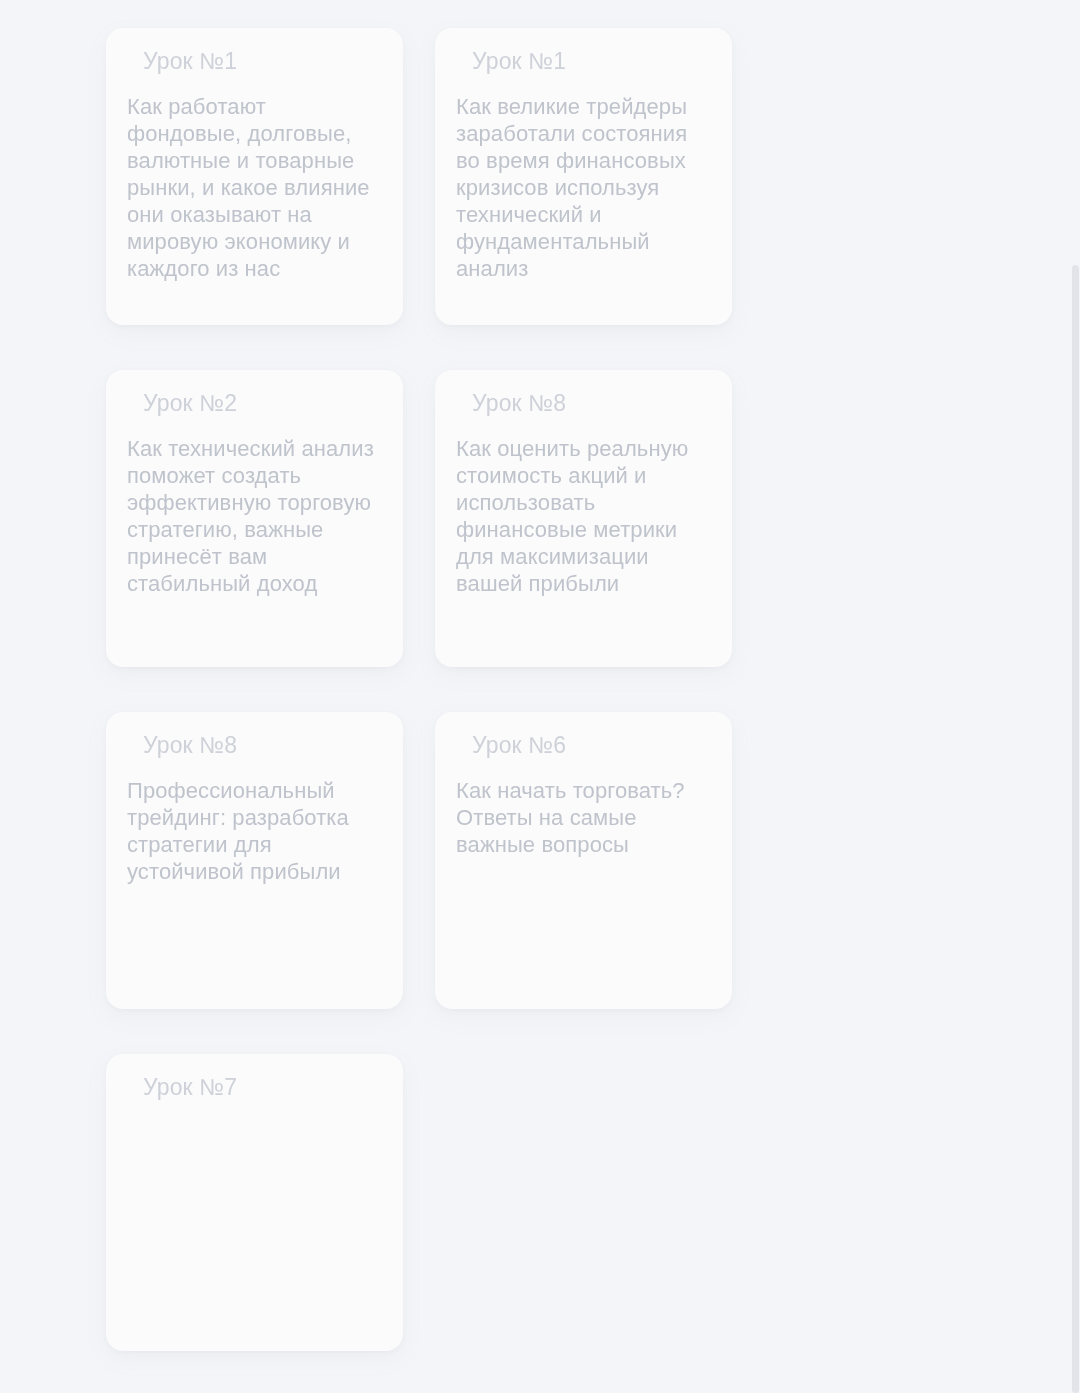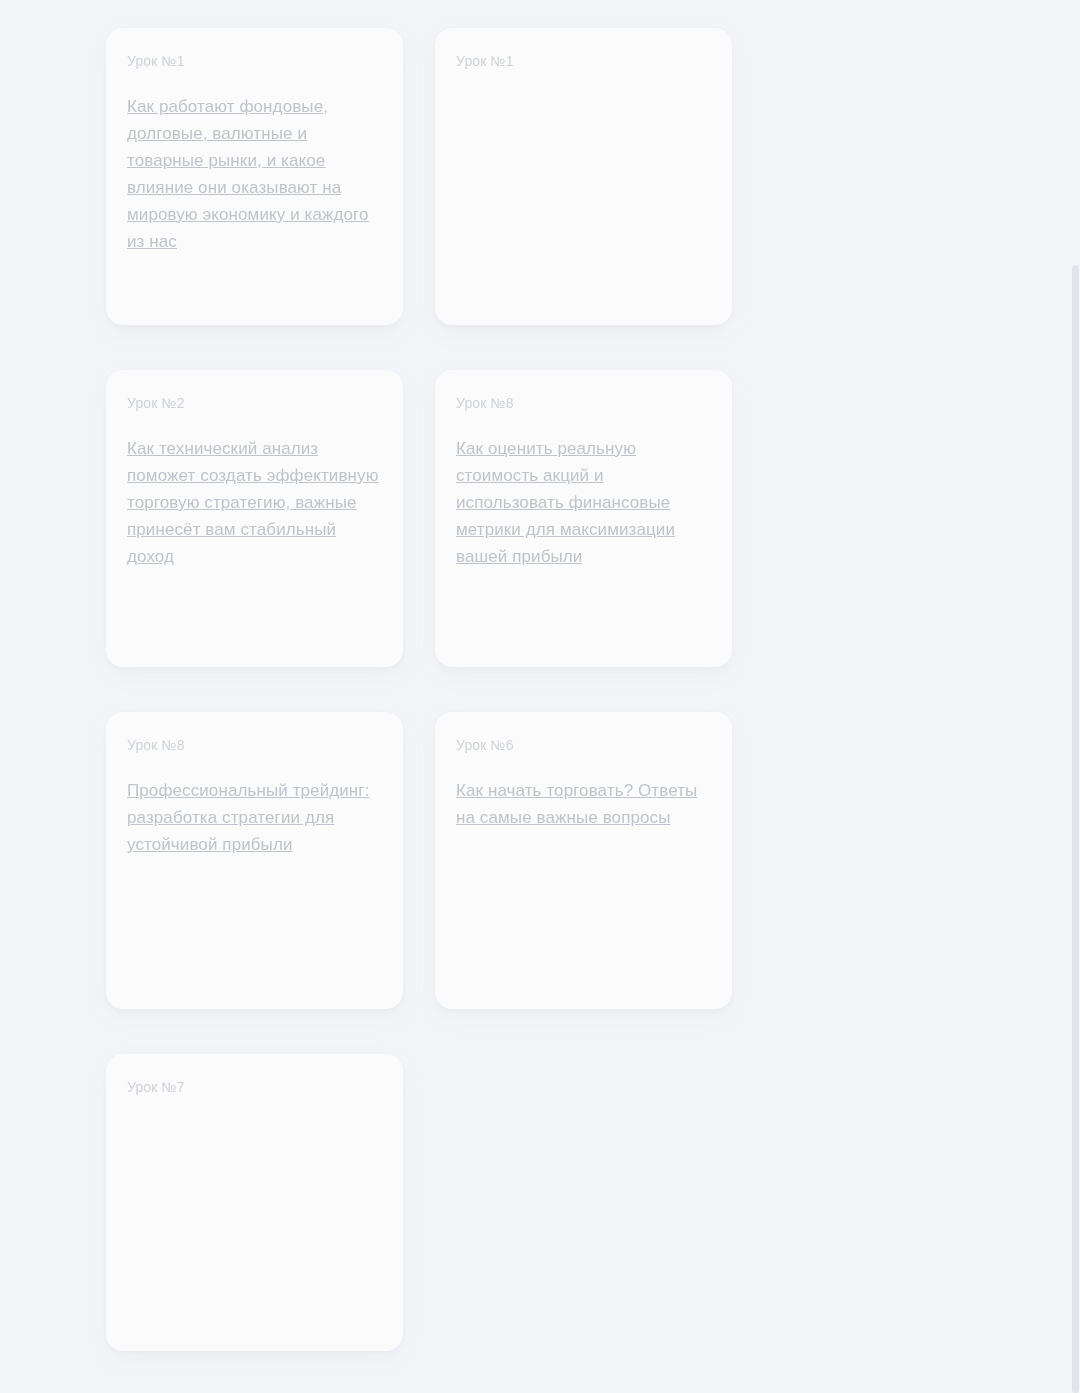--- a/index.html
+++ b/index.html
@@ -43,34 +43,34 @@
     height:297px;
     padding:22px 22px 22px 21px;
     box-shadow:
       0 2px 5px rgba(140,146,165,0.055),
       0 8px 22px rgba(140,146,165,0.065);
     overflow:hidden;
     cursor:pointer;
   }
 
   .lesson-number {
-    font-size:14px;
+    font-size:23px;
     line-height:22px;
     color:#ced1d8;
     letter-spacing:0.15px;
     margin-bottom:21px;
     white-space:nowrap;
+    margin-left:16px;
   }
 
   .lesson-title {
-    font-size:17px;
+    font-size:22px;
     line-height:27px;
     color:#bfc3cb;
     letter-spacing:0.1px;
-    text-decoration:underline;
   }
 
   
   #vertical-scrollbar {
     position:absolute;
     right:0;
     top:0;
     width:9px;
     height:1393px;
     background:transparent;
@@ -92,20 +92,21 @@
 
   <div id="lesson-grid">
 
     <div class="lesson-card">
       <div class="lesson-number">Урок №1</div>
       <div class="lesson-title">Как работают фондовые, долговые, валютные и товарные рынки, и какое влияние они оказывают на мировую экономику и каждого из нас</div>
     </div>
 
     <div class="lesson-card">
       <div class="lesson-number">Урок №1</div>
+      <div class="lesson-title">Как великие трейдеры заработали состояния во время финансовых кризисов используя технический и фундаментальный анализ</div>
     </div>
 
     <div class="lesson-card">
       <div class="lesson-number">Урок №2</div>
       <div class="lesson-title">Как технический анализ поможет создать эффективную торговую стратегию, важные принесёт вам стабильный доход</div>
     </div>
 
     <div class="lesson-card">
       <div class="lesson-number">Урок №8</div>
       <div class="lesson-title">Как оценить реальную стоимость акций и использовать финансовые метрики для максимизации вашей прибыли</div>

